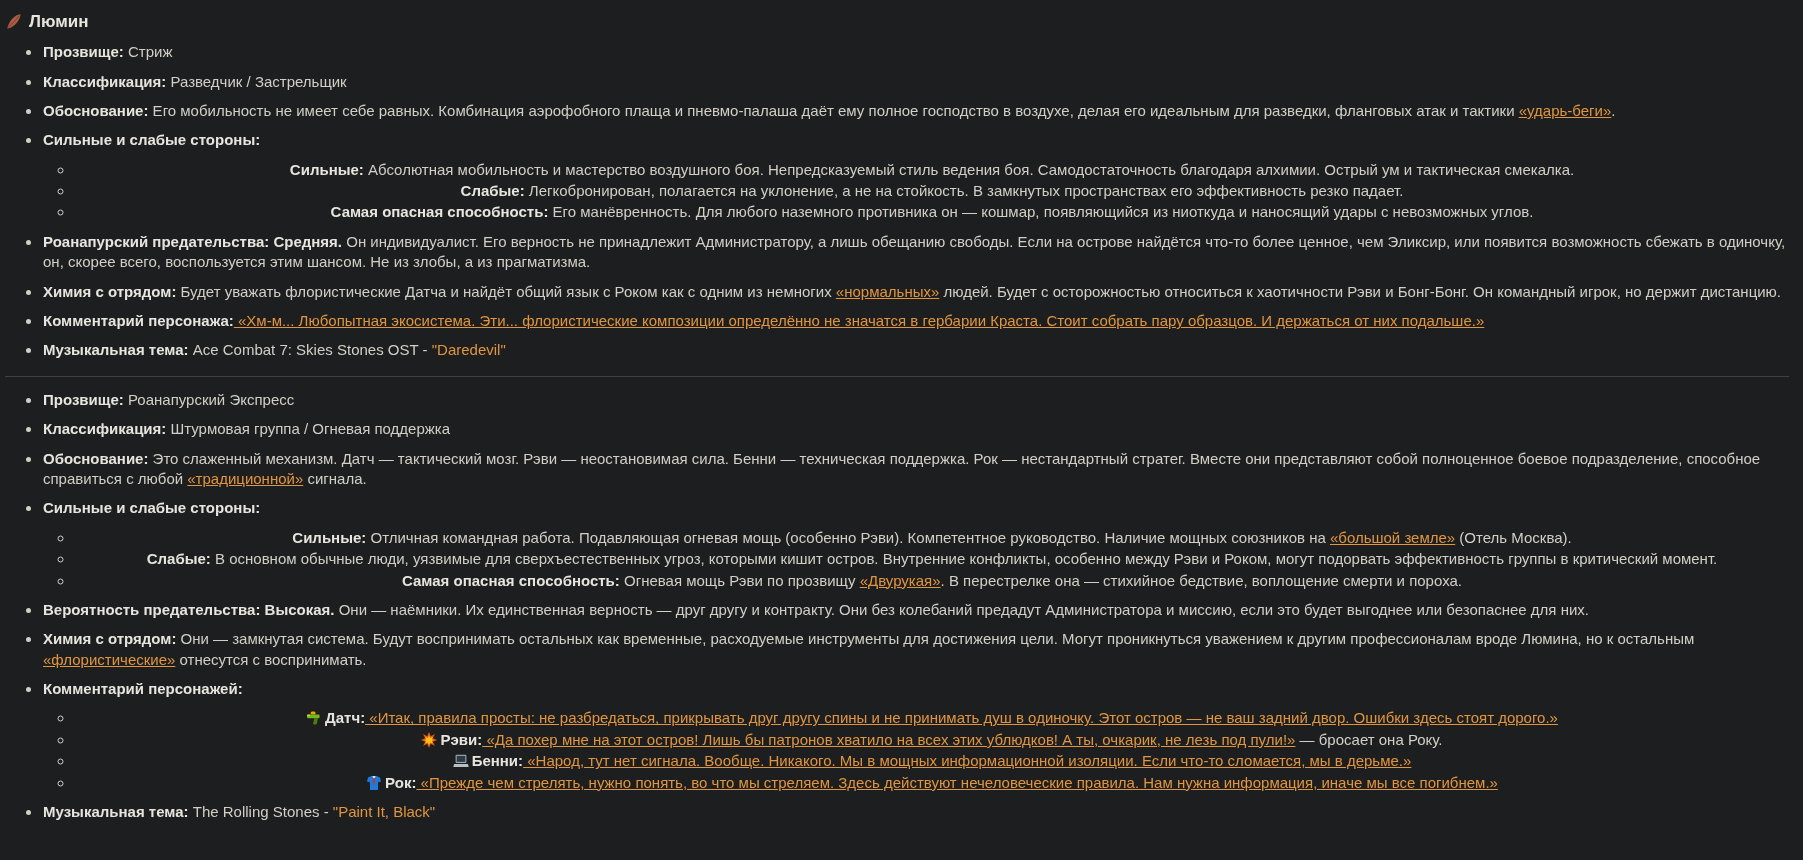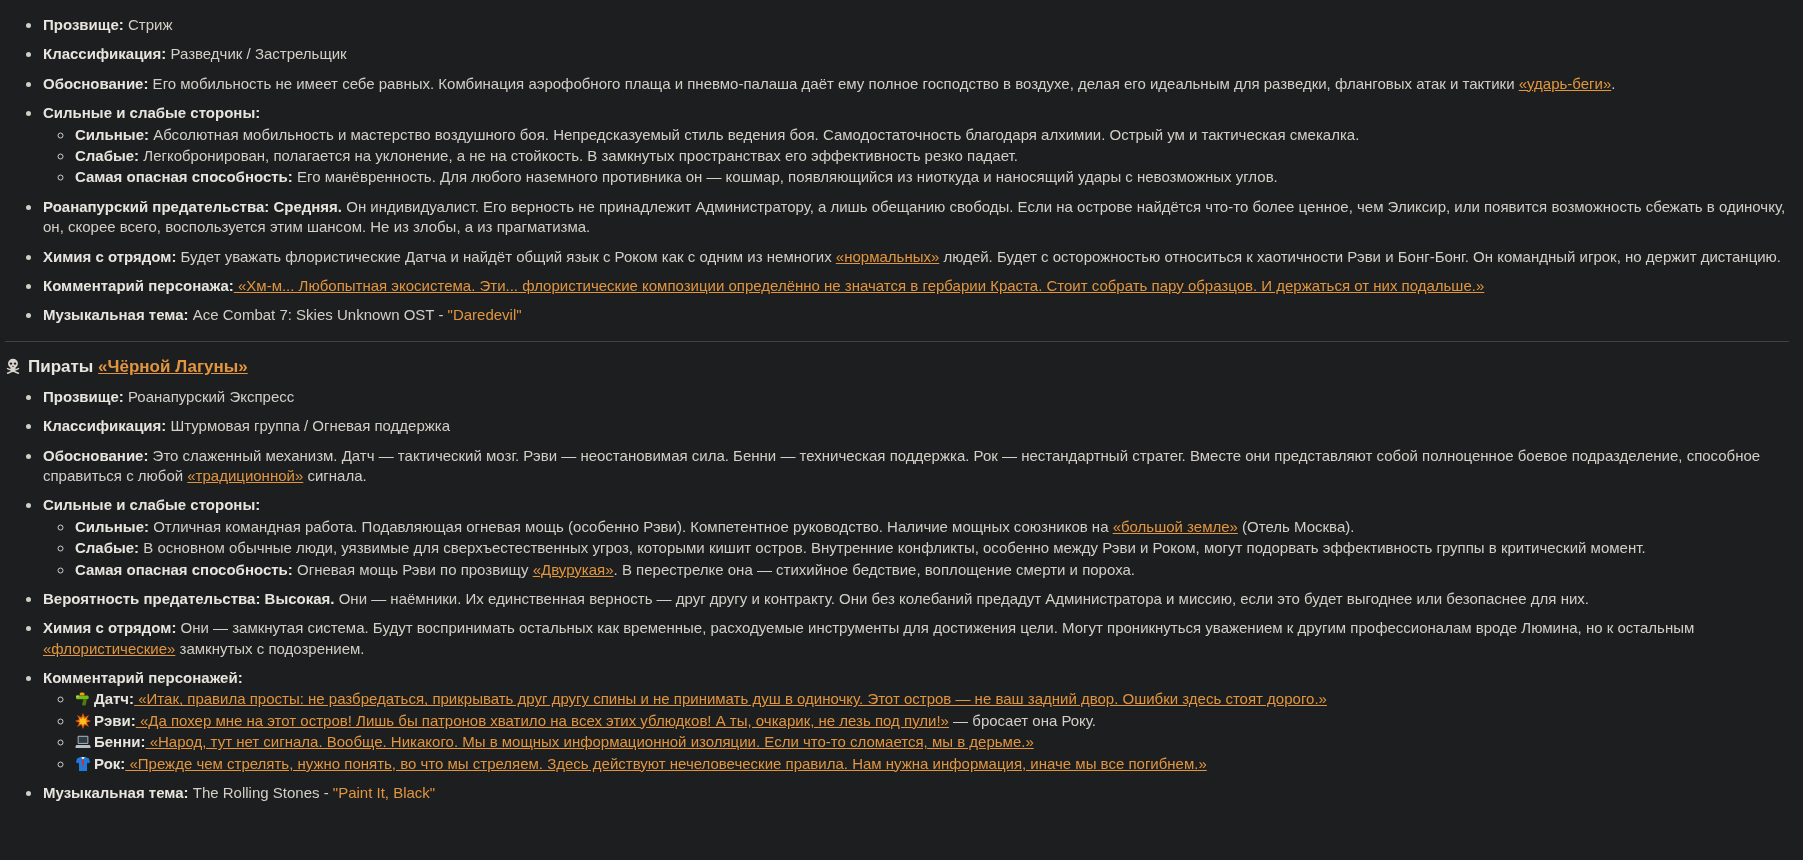--- a/index.html
+++ b/index.html
@@ -20,74 +20,69 @@
     padding:6px 14px 6px 5px;
   }
   .sec-h{
     display:flex;align-items:center;gap:7px;
     margin:4px 0 2px 0;
   }
   .sec-t{font-size:17px;font-weight:bold;color:var(--fg-bold);}
   ul{margin:0;padding:0;}
   ul.lvl1{padding-left:37px;list-style:disc;}
   ul.lvl1 > li{margin:9px 0;padding-left:1px;}
-  ul.lvl2{padding-left:31px;list-style:circle;margin-top:1px;}
+  ul.lvl2{padding-left:31px;list-style:circle;margin-top:9px;text-align:center;}
   ul.lvl2 > li{margin:1px 0;padding-left:1px;}
   li::marker{color:var(--fg);}
   .b{font-weight:bold;color:var(--fg-bold);}
   .ac{color:var(--accent);text-decoration:underline;}
   .lk{color:var(--accent);cursor:pointer;}
   .ic{display:inline-block;vertical-align:-3px;line-height:0;margin-right:3px;}
   .sec-h .ic{vertical-align:middle;margin-right:0;}
   hr{border:0;border-top:1px solid var(--divider);margin:15px 0 13px 0;}
 </style>
 </head>
 <body>
 
 <div id="dossier">
+    <div class="sec-h">
+      <span class="ic">
+  <svg width="17" height="17" viewBox="0 0 16 16" aria-hidden="true">
+    <path d="M14 1.2C9.6 1.8 4.6 6.2 2.2 14.1c-.12.4.2.65.55.52C10 12.5 13.4 7 14.6 2c.12-.55-.2-.87-.6-.8Z" fill="#ad5d43"></path>
+    <path d="M3 13.4C7.8 9 10.6 6.2 13.2 2.6" stroke="#6e3322" stroke-width=".8" fill="none"></path>
+  </svg>
+</span>
+      <span class="sec-t"><span class="b">Люмин</span></span>
+    </div>
     <ul class="lvl1">
       <li><span class="b">Прозвище:</span><span class=""> Стриж</span></li>
       <li><span class="b">Классификация:</span><span class=""> Разведчик / Застрельщик</span></li>
       <li><span class="b">Обоснование:</span><span class=""> Его мобильность не имеет себе равных. Комбинация аэрофобного плаща и пневмо-палаша даёт ему полное господство в воздухе, делая его идеальным для разведки, фланговых атак и тактики </span><span class="ac">«ударь-беги»</span><span class="">.</span></li>
       <li><span class="b">Сильные и слабые стороны:</span><ul class="lvl2">
           <li><span class="b">Сильные:</span><span class=""> Абсолютная мобильность и мастерство воздушного боя. Непредсказуемый стиль ведения боя. Самодостаточность благодаря алхимии. Острый ум и тактическая смекалка.</span></li>
           <li><span class="b">Слабые:</span><span class=""> Легкобронирован, полагается на уклонение, а не на стойкость. В замкнутых пространствах его эффективность резко падает.</span></li>
           <li><span class="b">Самая опасная способность:</span><span class=""> Его манёвренность. Для любого наземного противника он — кошмар, появляющийся из ниоткуда и наносящий удары с невозможных углов.</span></li>
         </ul></li>
       <li><span class="b">Роанапурский предательства: Средняя.</span><span class=""> Он индивидуалист. Его верность не принадлежит Администратору, а лишь обещанию свободы. Если на острове найдётся что-то более ценное, чем Эликсир, или появится возможность сбежать в одиночку, он, скорее всего, воспользуется этим шансом. Не из злобы, а из прагматизма.</span></li>
       <li><span class="b">Химия с отрядом:</span><span class=""> Будет уважать флористические Датча и найдёт общий язык с Роком как с одним из немногих </span><span class="ac">«нормальных»</span><span class=""> людей. Будет с осторожностью относиться к хаотичности Рэви и Бонг-Бонг. Он командный игрок, но держит дистанцию.</span></li>
       <li><span class="b">Комментарий персонажа:</span><span class="ac"> «Хм-м... Любопытная экосистема. Эти... флористические композиции определённо не значатся в гербарии Краста. Стоит собрать пару образцов. И держаться от них подальше.»</span></li>
-      <li><span class="b">Музыкальная тема:</span><span class=""> Ace Combat 7: Skies Unknown OST - </span><span class="lk">"Daredevil"</span></li>
+      <li><span class="b">Музыкальная тема:</span><span class=""> Ace Combat 7: Skies Stones OST - </span><span class="lk">"Daredevil"</span></li>
     </ul>
     <hr>
-    <div class="sec-h">
-      <span class="ic">
-  <svg width="16" height="16" viewBox="0 0 16 16" aria-hidden="true">
-    <g stroke="#d8d4cf" stroke-width="1.5" stroke-linecap="round">
-      <path d="M2.6 10.6 13.4 15.2M13.4 10.6 2.6 15.2"></path>
-    </g>
-    <path d="M8 .8a5 4.7 0 0 0-5 4.7c0 1.8 1 3.3 2.4 4v1.6c0 .5.4.9 1 .9h3.2c.6 0 1-.4 1-.9V9.5A4.9 4.9 0 0 0 13 5.5 5 4.7 0 0 0 8 .8Z" fill="#d8d4cf"></path>
-    <circle cx="6" cy="5.6" r="1.2" fill="#1c1e1f"></circle>
-    <circle cx="10" cy="5.6" r="1.2" fill="#1c1e1f"></circle>
-    <path d="M8 7.3 7.2 8.9h1.6Z" fill="#1c1e1f"></path>
-  </svg>
-</span>
-      <span class="sec-t"><span class="b">Пираты </span><span class="b ac">«Чёрной Лагуны»</span></span>
-    </div>
     <ul class="lvl1">
       <li><span class="b">Прозвище:</span><span class=""> Роанапурский Экспресс</span></li>
       <li><span class="b">Классификация:</span><span class=""> Штурмовая группа / Огневая поддержка</span></li>
       <li><span class="b">Обоснование:</span><span class=""> Это слаженный механизм. Датч — тактический мозг. Рэви — неостановимая сила. Бенни — техническая поддержка. Рок — нестандартный стратег. Вместе они представляют собой полноценное боевое подразделение, способное справиться с любой </span><span class="ac">«традиционной»</span><span class=""> сигнала.</span></li>
       <li><span class="b">Сильные и слабые стороны:</span><ul class="lvl2">
           <li><span class="b">Сильные:</span><span class=""> Отличная командная работа. Подавляющая огневая мощь (особенно Рэви). Компетентное руководство. Наличие мощных союзников на </span><span class="ac">«большой земле»</span><span class=""> (Отель Москва).</span></li>
           <li><span class="b">Слабые:</span><span class=""> В основном обычные люди, уязвимые для сверхъестественных угроз, которыми кишит остров. Внутренние конфликты, особенно между Рэви и Роком, могут подорвать эффективность группы в критический момент.</span></li>
           <li><span class="b">Самая опасная способность:</span><span class=""> Огневая мощь Рэви по прозвищу </span><span class="ac">«Двурукая»</span><span class="">. В перестрелке она — стихийное бедствие, воплощение смерти и пороха.</span></li>
         </ul></li>
       <li><span class="b">Вероятность предательства: Высокая.</span><span class=""> Они — наёмники. Их единственная верность — друг другу и контракту. Они без колебаний предадут Администратора и миссию, если это будет выгоднее или безопаснее для них.</span></li>
-      <li><span class="b">Химия с отрядом:</span><span class=""> Они — замкнутая система. Будут воспринимать остальных как временные, расходуемые инструменты для достижения цели. Могут проникнуться уважением к другим профессионалам вроде Люмина, но к остальным </span><span class="ac">«флористические»</span><span class=""> замкнутых с подозрением.</span></li>
+      <li><span class="b">Химия с отрядом:</span><span class=""> Они — замкнутая система. Будут воспринимать остальных как временные, расходуемые инструменты для достижения цели. Могут проникнуться уважением к другим профессионалам вроде Люмина, но к остальным </span><span class="ac">«флористические»</span><span class=""> отнесутся с воспринимать.</span></li>
       <li><span class="b">Комментарий персонажей:</span><ul class="lvl2">
           <li><span class="ic">
   <svg width="16" height="16" viewBox="0 0 16 16" aria-hidden="true">
     <rect x="4.6" y="1.4" width="5" height="3.2" rx="1.5" fill="#f59f00"></rect>
     <rect x="1" y="4.6" width="12.6" height="3.6" rx="1.2" fill="#74b816"></rect>
     <path d="M8.3 8.2 7.1 13.5c-.1.5.2.9.7.9h2.1c.5 0 .9-.3 1-.8l1-5.4Z" fill="#4d7c0f"></path>
     <rect x="1" y="4.6" width="3.2" height="1.8" rx=".9" fill="#a9d154"></rect>
   </svg>
 </span><span class="b">Датч:</span><span class="ac"> «Итак, правила просты: не разбредаться, прикрывать друг другу спины и не принимать душ в одиночку. Этот остров — не ваш задний двор. Ошибки здесь стоят дорого.»</span></li>
           <li><span class="ic">

